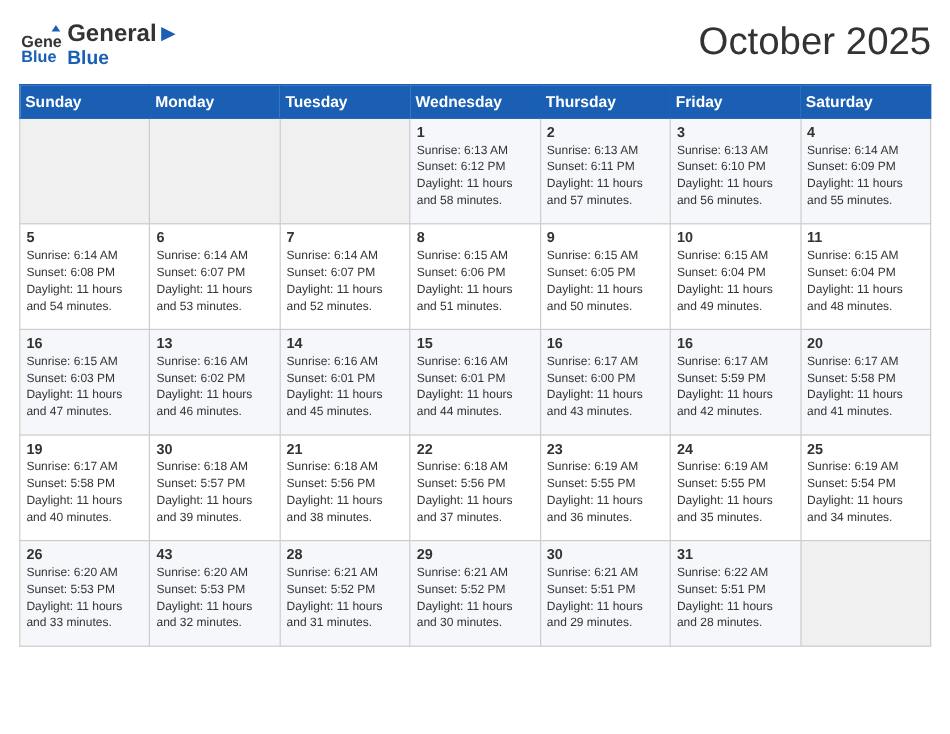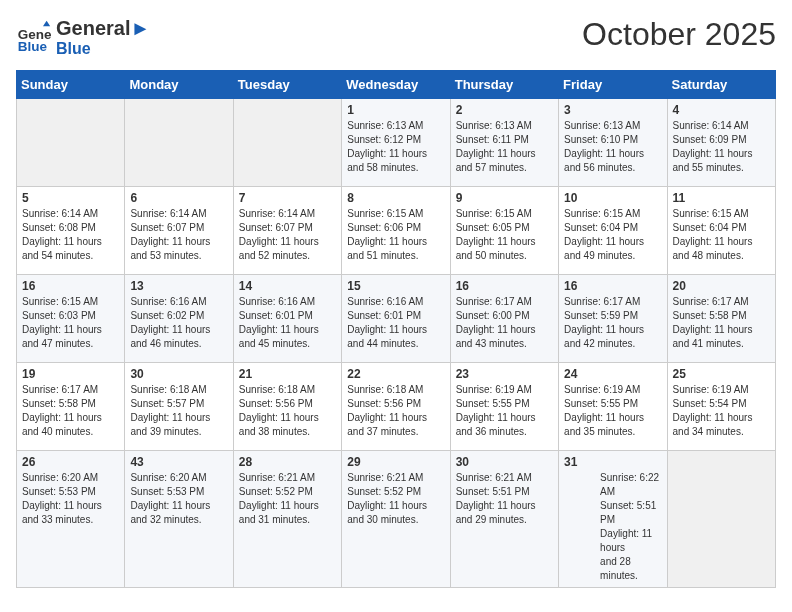--- a/index.html
+++ b/index.html
@@ -331,21 +331,21 @@
         </td>
         <td>
           <span class="day-num">30</span>
           <div class="day-info" style="white-space: pre-line;">Sunrise: 6:21 AM
 Sunset: 5:51 PM
 Daylight: 11 hours
 and 29 minutes.</div>
         </td>
         <td>
           <span class="day-num">31</span>
-          <div class="day-info" style="white-space: pre-line; margin-left: 36px;">Sunrise: 6:22 AM
+          <div class="day-info" style="white-space: pre-line;">Sunrise: 6:22 AM
 Sunset: 5:51 PM
 Daylight: 11 hours
 and 28 minutes.</div>
         </td>
         <td class="empty-cell"></td>
       </tr>
     </tbody>
 </table>
 
 </body></html>

